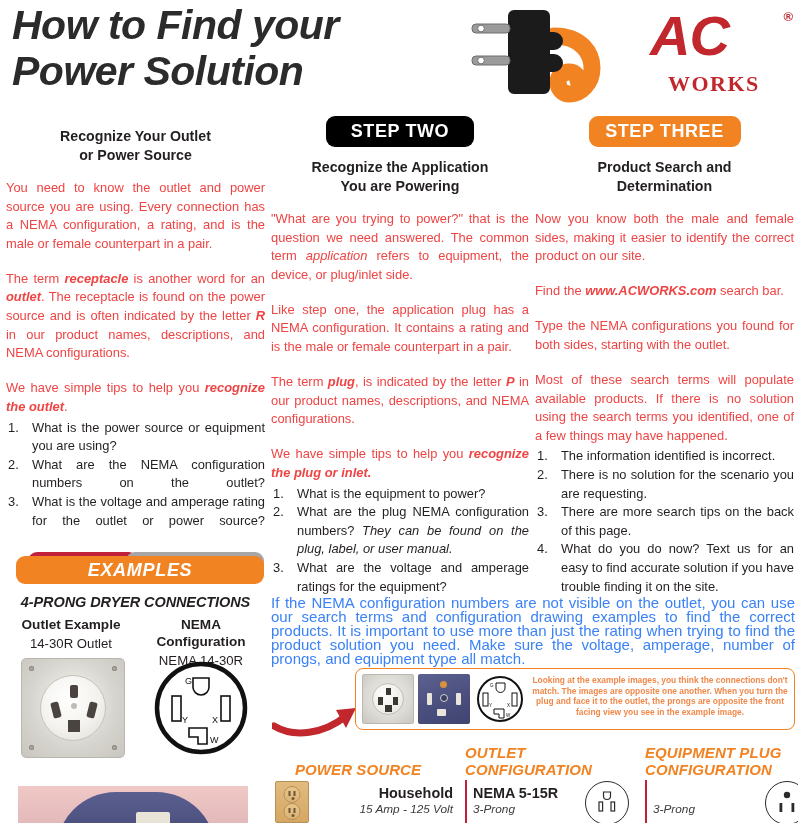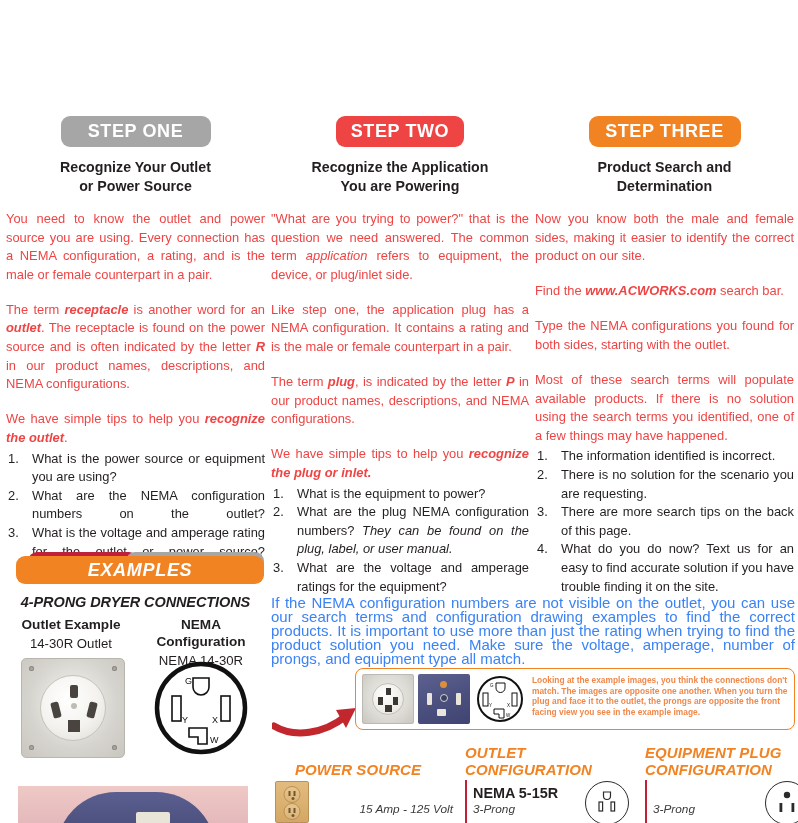--- a/index.html
+++ b/index.html
@@ -54,21 +54,21 @@
     border-radius: 9px;
     color: #ffffff;
     font-size: 18px; font-weight: bold;
     letter-spacing: 0.6px;
     text-align: center;
     padding: 5px 0 6px 0;
     width: 150px;
     line-height: 20px;
   }
   #badge1 { background: #a6a6a6; }
-  #badge2 { background: #ef4444; width: 128px; }
+  #badge2 { background: #000000; width: 148px; }
   #badge3 { background: #f28322; width: 152px; }
 
   .step-heading {
     margin-top: 11px;
     text-align: center;
     font-size: 14.2px; font-weight: bold;
     line-height: 19px;
     color: #231f20;
   }
 
@@ -198,21 +198,21 @@
     width: 32px; height: 32px; border-radius: 50%;
     background: radial-gradient(circle at 40% 35%, #fff 0%, #eceae4 70%, #d8d5cd 100%); border:1px solid #c3c0b8;}
   #c-th1 .in i { position:absolute; background:#3b3733; display:block;}
   #c-th2 { left: 62px; width: 52px;
     background: linear-gradient(160deg, #5d6190 0%, #4a4f7e 55%, #3f4470 100%);
     border-radius: 2px; }
   #c-th2 .pr { position: absolute; background: #e9e5da; border-radius:1px; }
   #c-th3 { left: 118px; width: 52px; background: #ffffff; }
   #callout .ctext {
     position: absolute; left: 176px; top: 6px; width: 256px;
-    font-size: 8.4px; line-height: 10.6px; color: #f0884a; font-weight: bold;
+    font-size: 8.4px; line-height: 10.6px; color: #f0884a; font-weight: bold; text-align: center;
   }
 
   
   #tbl { position: absolute; left: 271px; top: 745px; width: 524px; height: 78px; }
   .tbl-head {
     position: absolute; color: #f28322; font-size: 15px; font-weight: bold;
     font-style: italic; line-height: 17px; letter-spacing: 0.1px;
   }
   #th-src { left: 0;  top: 16px; width: 180px; text-align: center; padding-right: 6px;}
   #th-out { left: 194px; top: -1px; width: 170px; }
@@ -256,23 +256,45 @@
   #circ-r { left: 314px; }
   #circ-p { left: 494px; }
 
   svg { display: block; }
 </style>
 </head>
 <body>
 
 <div id="page">
 
+  <div id="header">
+    <div id="title">
+      <span>How to Find your</span>
+      <span class="l2">Power Solution</span>
+    </div>
+
+    <div id="plug-graphic">
+      <svg width="200" height="106" viewBox="0 0 200 106">
+        <path d="M92 34 C120 34 130 52 130 66 C130 82 118 92 108 92 C100 92 96 86 96 80 C96 74 101 70 107 70 C113 70 116 74 116 79" fill="none" stroke="#f28322" stroke-width="17" stroke-linecap="round"></path>
+        <path d="M52 8 h30 a6 6 0 0 1 6 6 v16 h4 a9 9 0 0 1 0 18 h-4 v4 h4 a9 9 0 0 1 0 18 h-4 v16 a6 6 0 0 1 -6 6 h-30 a6 6 0 0 1 -6 -6 v-72 a6 6 0 0 1 6 -6 z" fill="#1b1b1b"></path>
+        <rect x="10" y="22" width="38" height="9" rx="4" fill="#9b9b9b" stroke="#6e6e6e" stroke-width="1"></rect>
+        <circle cx="19" cy="26.5" r="3.4" fill="#ffffff" stroke="#6e6e6e" stroke-width="1"></circle>
+        <rect x="10" y="54" width="38" height="9" rx="4" fill="#9b9b9b" stroke="#6e6e6e" stroke-width="1"></rect>
+        <circle cx="19" cy="58.5" r="3.4" fill="#ffffff" stroke="#6e6e6e" stroke-width="1"></circle>
+      </svg>
+    </div>
+
+    <div id="logo">
+      <div id="logo-ac">AC</div>
+      <div id="logo-reg">®</div>
+      <div id="logo-works">WORKS</div>
+    </div>
+  </div>
 
   <div class="col" id="col1">
-    <div class="step-badge" id="badge1">STEP ONE</div>
     <div class="step-heading">
       <span>Recognize Your Outlet</span><br>
       <span>or Power Source</span>
     </div>
     <div class="body-text">
       <p>You need to know the outlet and power source you are using. Every connection has a NEMA configuration, a rating, and is the male or female counterpart in a pair.</p>
       <p>The term <span class="bi">receptacle</span> is another word for an <span class="bi">outlet</span>. The receptacle is found on the power source and is often indicated by the letter <span class="bi">R</span> in our product names, descriptions, and NEMA configurations.</p>
       <p>We have simple tips to help you <span class="bi">recognize the outlet</span>.</p>
     </div>
     <ol class="tips">
@@ -436,20 +458,21 @@
           <b class="r"></b>
           <u></u>
         </div>
       <div class="oval">
           <b class="l"></b>
           <b class="r"></b>
           <u></u>
         </div>
     </div>
 
+    <div class="cell-name" id="src-name">Household</div>
     <div class="cell-sub" id="src-sub">15 Amp - 125 Volt</div>
 
     <div class="cell-name" id="out-name">NEMA 5-15R</div>
     <div class="cell-sub" id="out-sub">3-Prong</div>
 
     <div class="cell-name" id="plg-name">NEMA 5-15P</div>
     <div class="cell-sub" id="plg-sub">3-Prong</div>
 
     <div class="nema-circ" id="circ-r">
       <svg width="42" height="42" viewBox="0 0 42 42">

